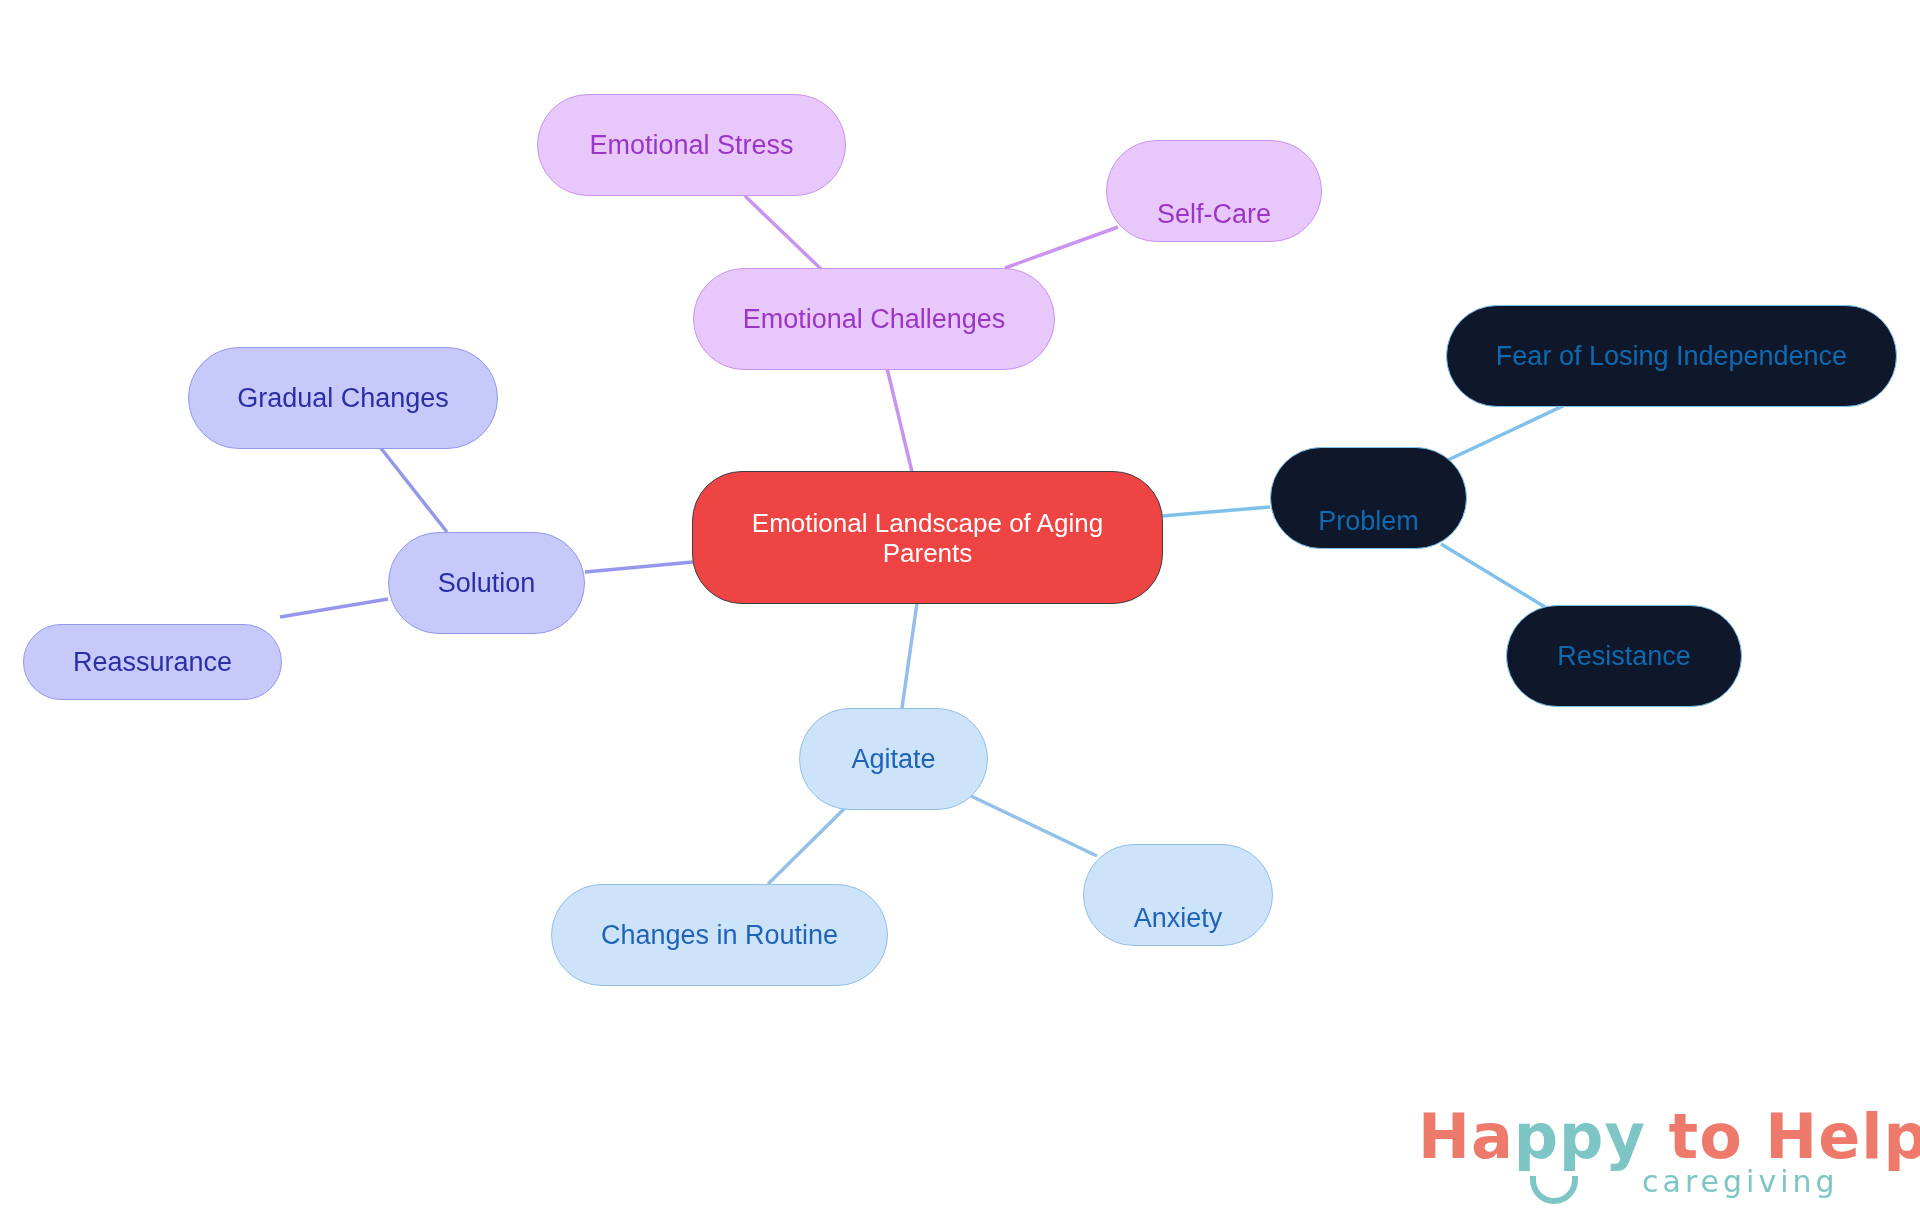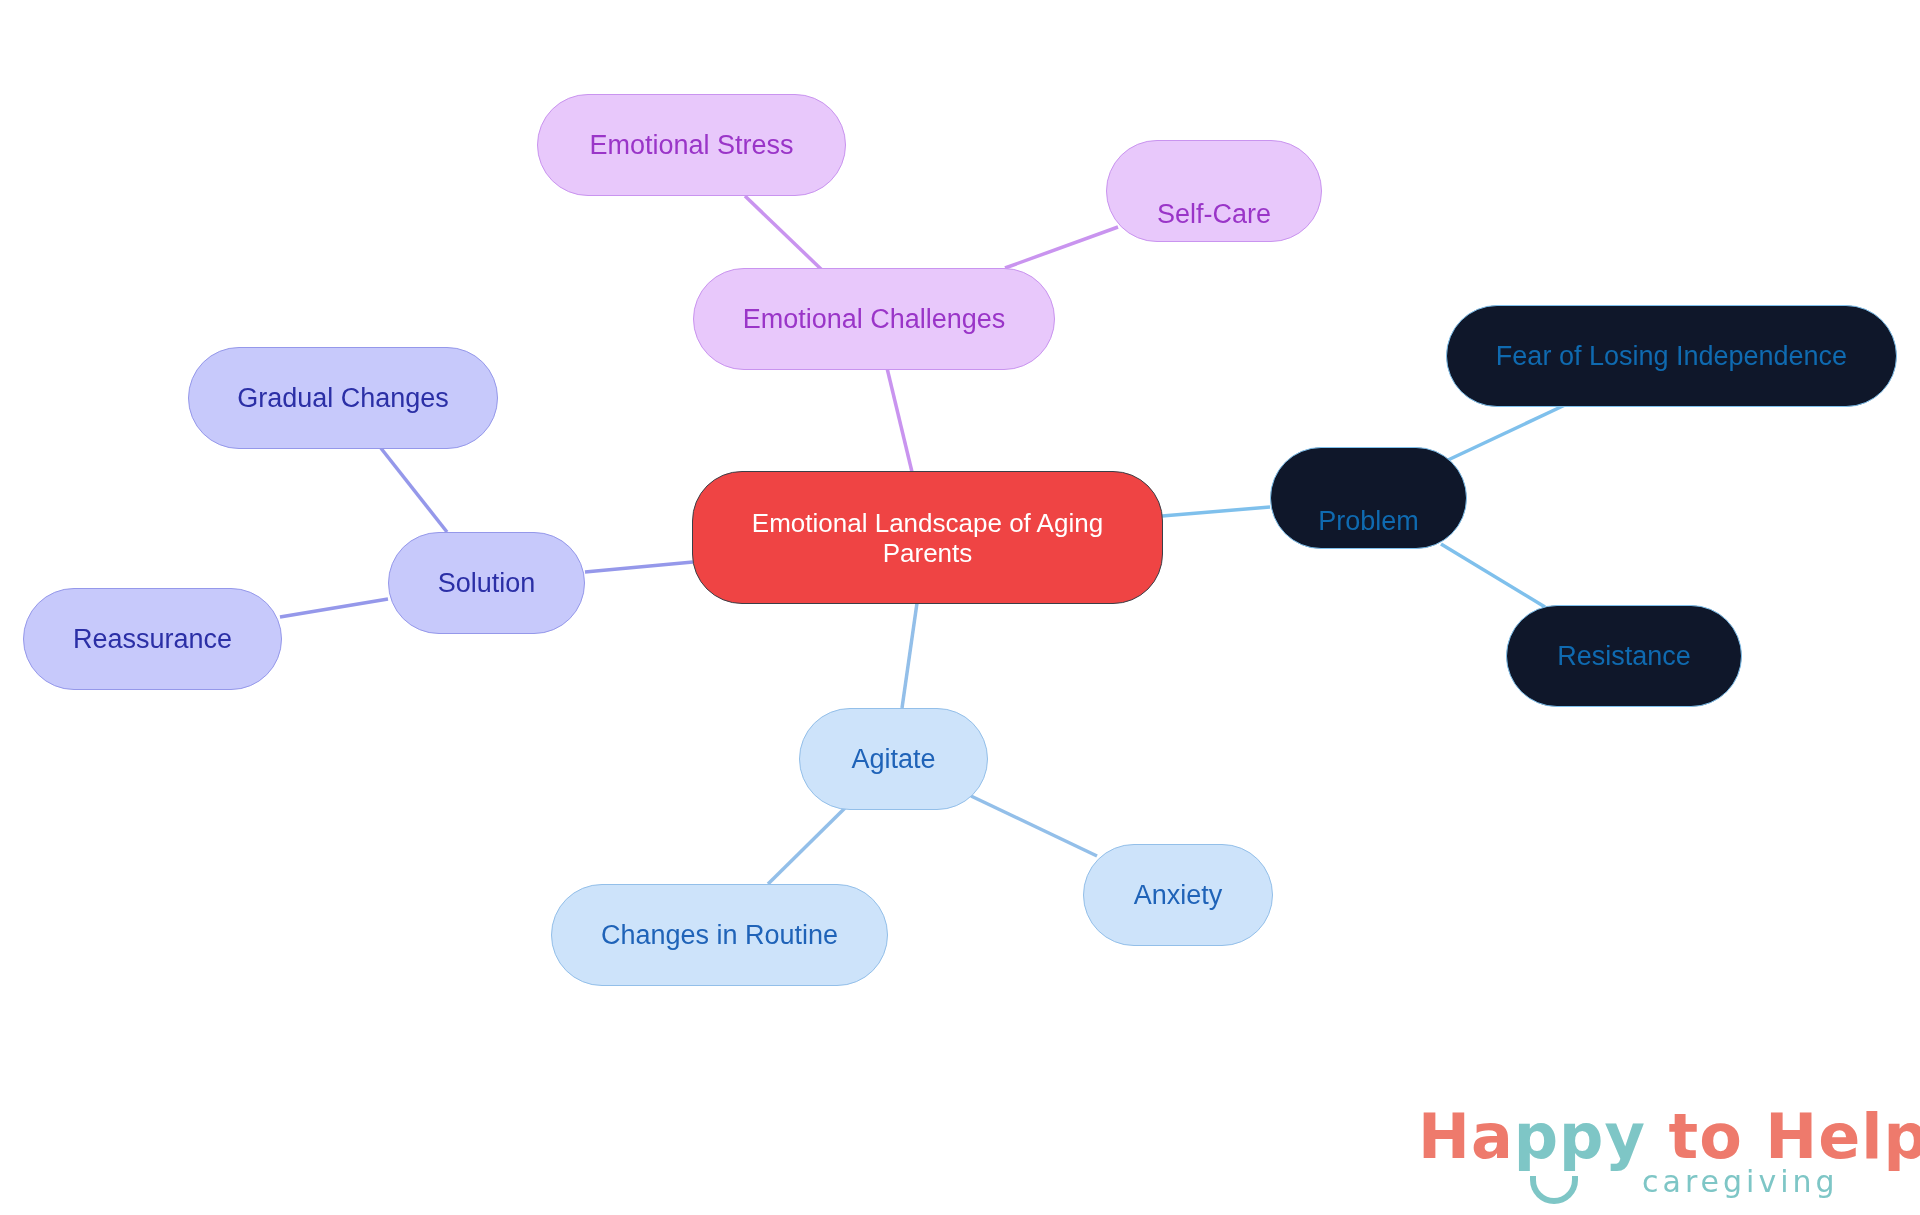--- a/index.html
+++ b/index.html
@@ -66,31 +66,31 @@
 <div class="node blue" style="left:1506px;top:605px;width:236px;height:102px;">
   <span>Resistance</span>
 </div>
 
 <div class="node lightblue" style="left:799px;top:708px;width:189px;height:102px;">
   <span>Agitate</span>
 </div>
 <div class="node lightblue" style="left:551px;top:884px;width:337px;height:102px;">
   <span>Changes in Routine</span>
 </div>
-<div class="node lightblue" style="left:1083px;top:844px;width:190px;height:102px;">
+<div class="node lightblue" style="left:1083px;top:844px;width:190px;height:102px;align-items:flex-end;">
   <span>Anxiety</span>
 </div>
 
 <div class="node indigo" style="left:388px;top:532px;width:197px;height:102px;align-items:center;">
   <span>Solution</span>
 </div>
 <div class="node indigo" style="left:188px;top:347px;width:310px;height:102px;">
   <span>Gradual Changes</span>
 </div>
-<div class="node indigo" style="left:23px;top:588px;width:259px;height:102px;">
+<div class="node indigo" style="left:23px;top:624px;width:259px;height:76px;">
   <span>Reassurance</span>
 </div>
 
 <div class="logo">
   <div class="logo-main"><span style="color:#ee7a6c">Ha</span><span style="color:#7ec6c6">ppy</span><span style="color:#ee7a6c"> to Help</span></div>
   <div class="smile"></div>
   <div class="logo-sub">caregiving</div>
 </div>
 
 </body></html>

